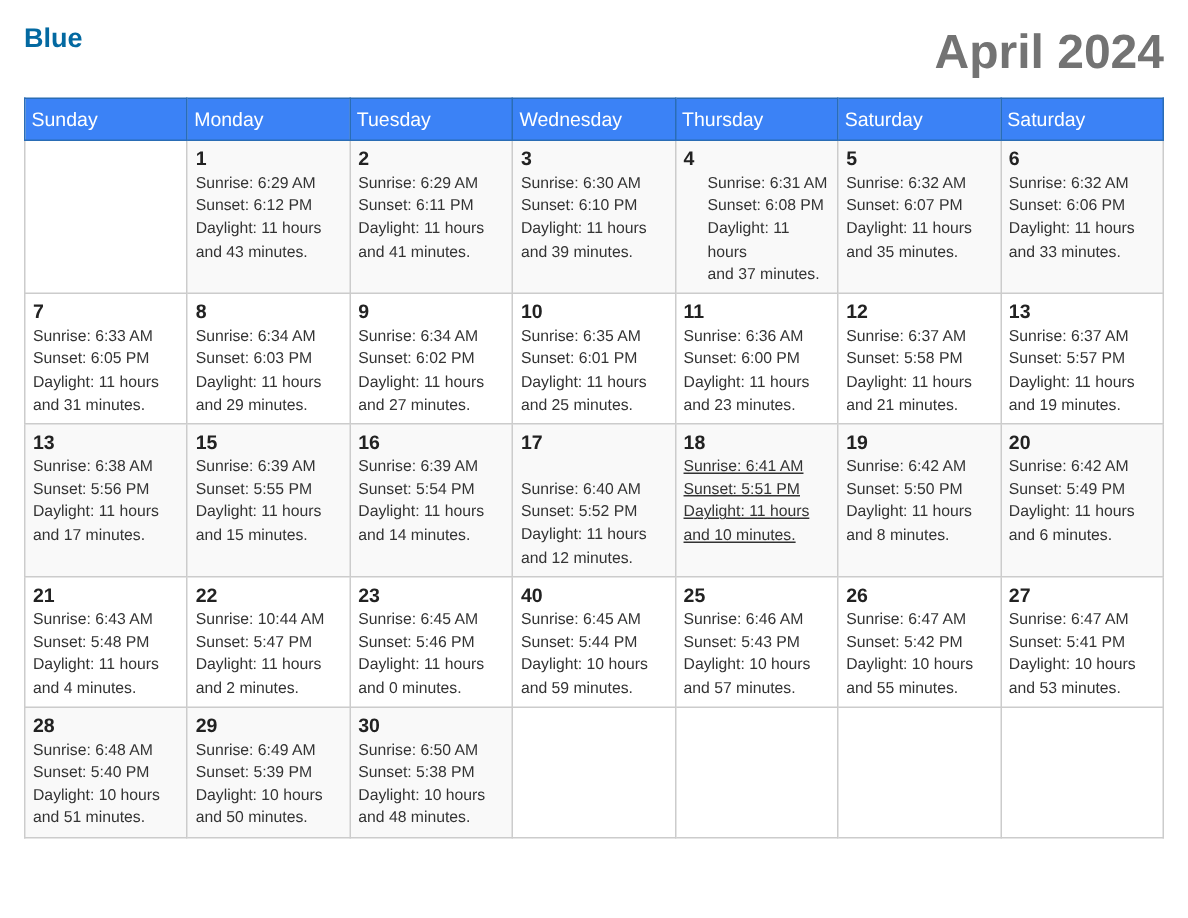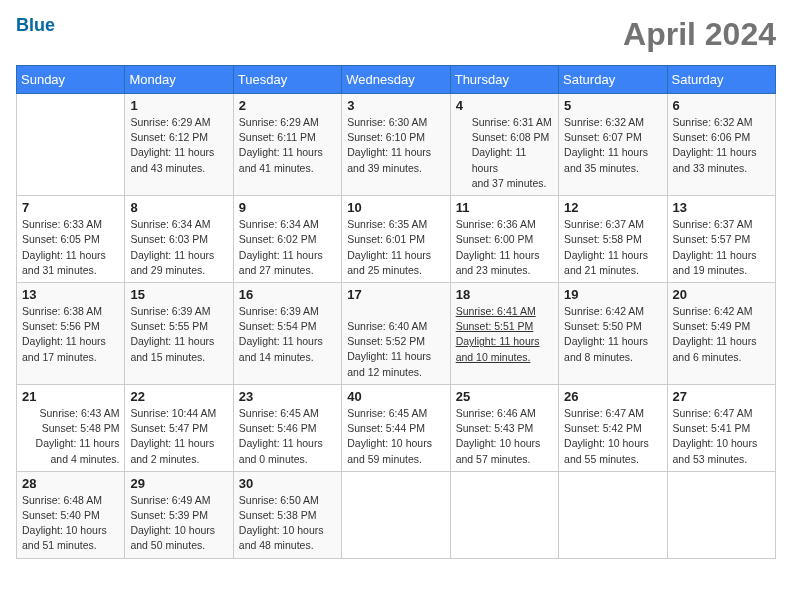--- a/index.html
+++ b/index.html
@@ -255,21 +255,21 @@
           <span class="day-num">20</span>
           <div class="day-detail" style="white-space: pre-line;">Sunrise: 6:42 AM
 Sunset: 5:49 PM
 Daylight: 11 hours
 and 6 minutes.</div>
         </td>
       </tr>
       <tr class="row-even">
         <td>
           <span class="day-num">21</span>
-          <div class="day-detail" style="white-space: pre-line; text-align: right;">Sunrise: 6:43 AM
+          <div class="day-detail" style="white-space: pre-line;">Sunrise: 6:43 AM
 Sunset: 5:48 PM
 Daylight: 11 hours
 and 4 minutes.</div>
         </td>
         <td>
           <span class="day-num">22</span>
           <div class="day-detail" style="white-space: pre-line;">Sunrise: 10:44 AM
 Sunset: 5:47 PM
 Daylight: 11 hours
 and 2 minutes.</div>

